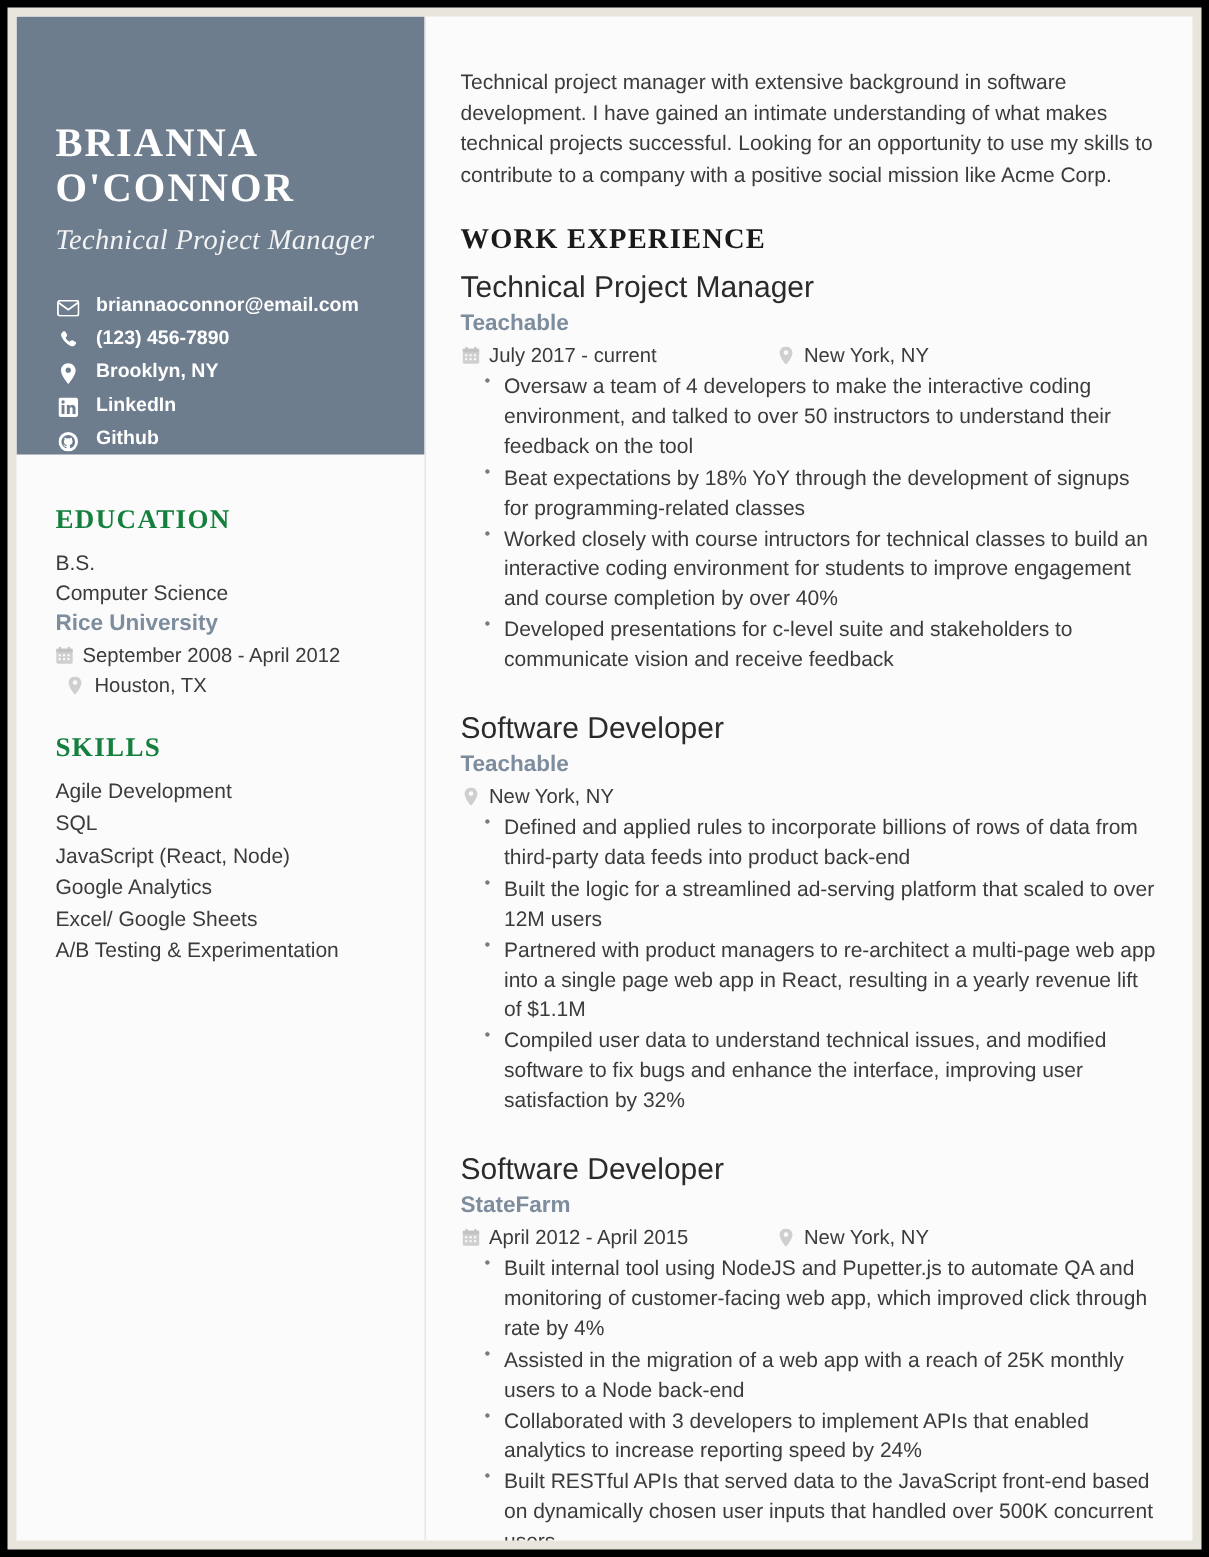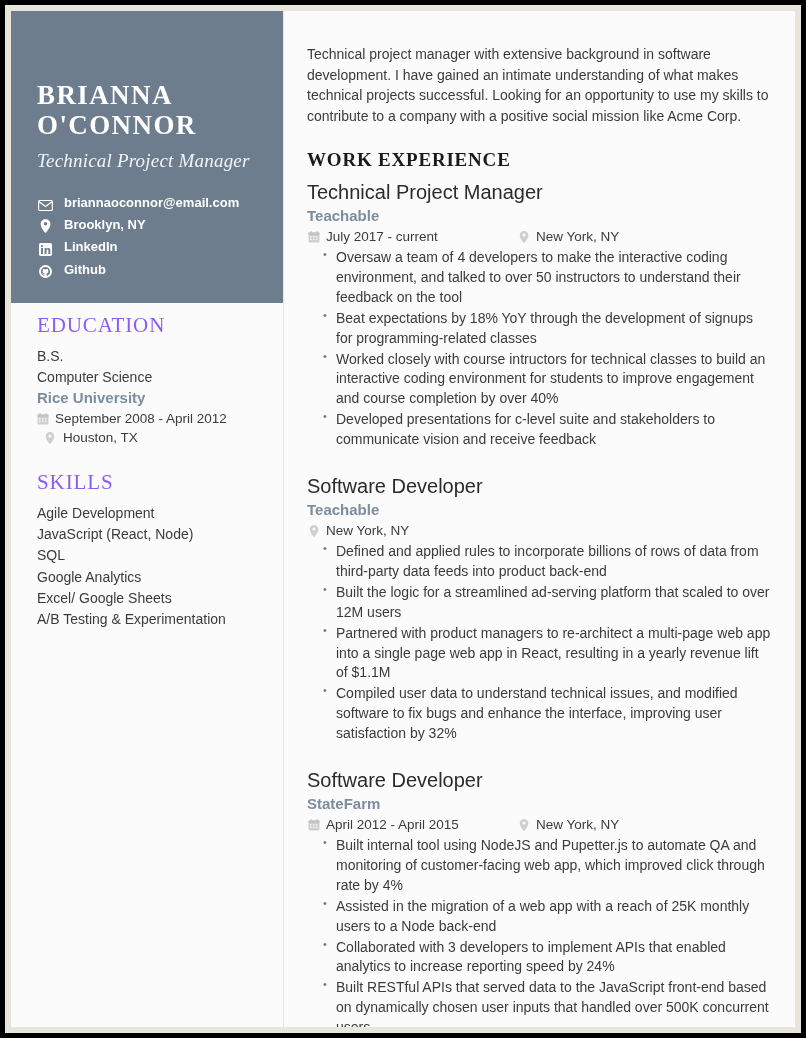--- a/index.html
+++ b/index.html
@@ -111,23 +111,23 @@
   .contact-txt {
     word-break: break-word;
     max-width: 196px;
     font-weight: bold;
   }
 
   
   .sb-section { margin-top: 0; }
   .sb-heading {
     font-family: "Liberation Serif", serif;
-    font-weight: normal;
-    font-size: 21px;
-    color: #8b5cf6;
+    font-weight: bold;
+    font-size: 18px;
+    color: #15803d;
     letter-spacing: 0.9px;
     margin: 0 0 8px 0;
   }
   .edu-block { margin-top: 0; }
   .edu-line {
     font-size: 14px;
     color: #3b3b3b;
     line-height: 1.45;
   }
   .accent {
@@ -268,20 +268,28 @@
 
         <ul class="contact-list">
           <li class="contact-item">
             <span class="ic">
               <svg width="15" height="11" viewBox="0 0 16 12">
                   <rect x="0.5" y="0.5" width="15" height="11" rx="1.5" fill="none" stroke="#ffffff" stroke-width="1.3"></rect>
                   <path d="M1 2 L8 7 L15 2" fill="none" stroke="#ffffff" stroke-width="1.3"></path>
                 </svg>
             </span>
             <span class="contact-txt">briannaoconnor@email.com</span>
+          </li>
+          <li class="contact-item">
+            <span class="ic">
+              <svg width="13" height="13" viewBox="0 0 14 14">
+                  <path d="M3.2 1.2c.6-.6 1.5-.4 1.9.3l.9 1.6c.3.6.2 1.3-.3 1.7l-.6.5c.5 1.4 1.7 2.6 3.1 3.1l.5-.6c.4-.5 1.1-.6 1.7-.3l1.6.9c.7.4.9 1.3.3 1.9l-.8.8c-.6.6-1.5.8-2.3.5C6.2 10.5 3.5 7.8 2 4.3c-.3-.8-.1-1.7.5-2.3z" fill="#ffffff"></path>
+                </svg>
+            </span>
+            <span class="contact-txt">(123) 456-7890</span>
           </li>
           <li class="contact-item">
             <span class="ic">
               <svg width="11" height="14" viewBox="0 0 12 15">
                   <path d="M6 0C3 0 .7 2.3.7 5.2c0 3.7 4.5 9.2 5 9.6.2.2.5.2.7 0 .4-.4 5-5.9 5-9.6C11.3 2.3 9 0 6 0z" fill="#ffffff"></path>
                   <circle cx="6" cy="5.1" r="1.9" fill="#6e7d8e"></circle>
                 </svg>
             </span>
             <span class="contact-txt">Brooklyn, NY</span>
           </li>
@@ -341,22 +349,22 @@
             </div>
           </div>
         </section>
 
         <div class="gap-md"></div>
 
         <section class="sb-section">
           <h2 class="sb-heading">SKILLS</h2>
           <ul class="skill-list">
             <li>Agile Development</li>
+            <li>SQL</li>
             <li>JavaScript (React, Node)</li>
-            <li>SQL</li>
             <li>Google Analytics</li>
             <li>Excel/ Google Sheets</li>
             <li>A/B Testing &amp; Experimentation</li>
           </ul>
         </section>
 
       </div>
     </aside>
 
     <div class="col-divider"></div>

